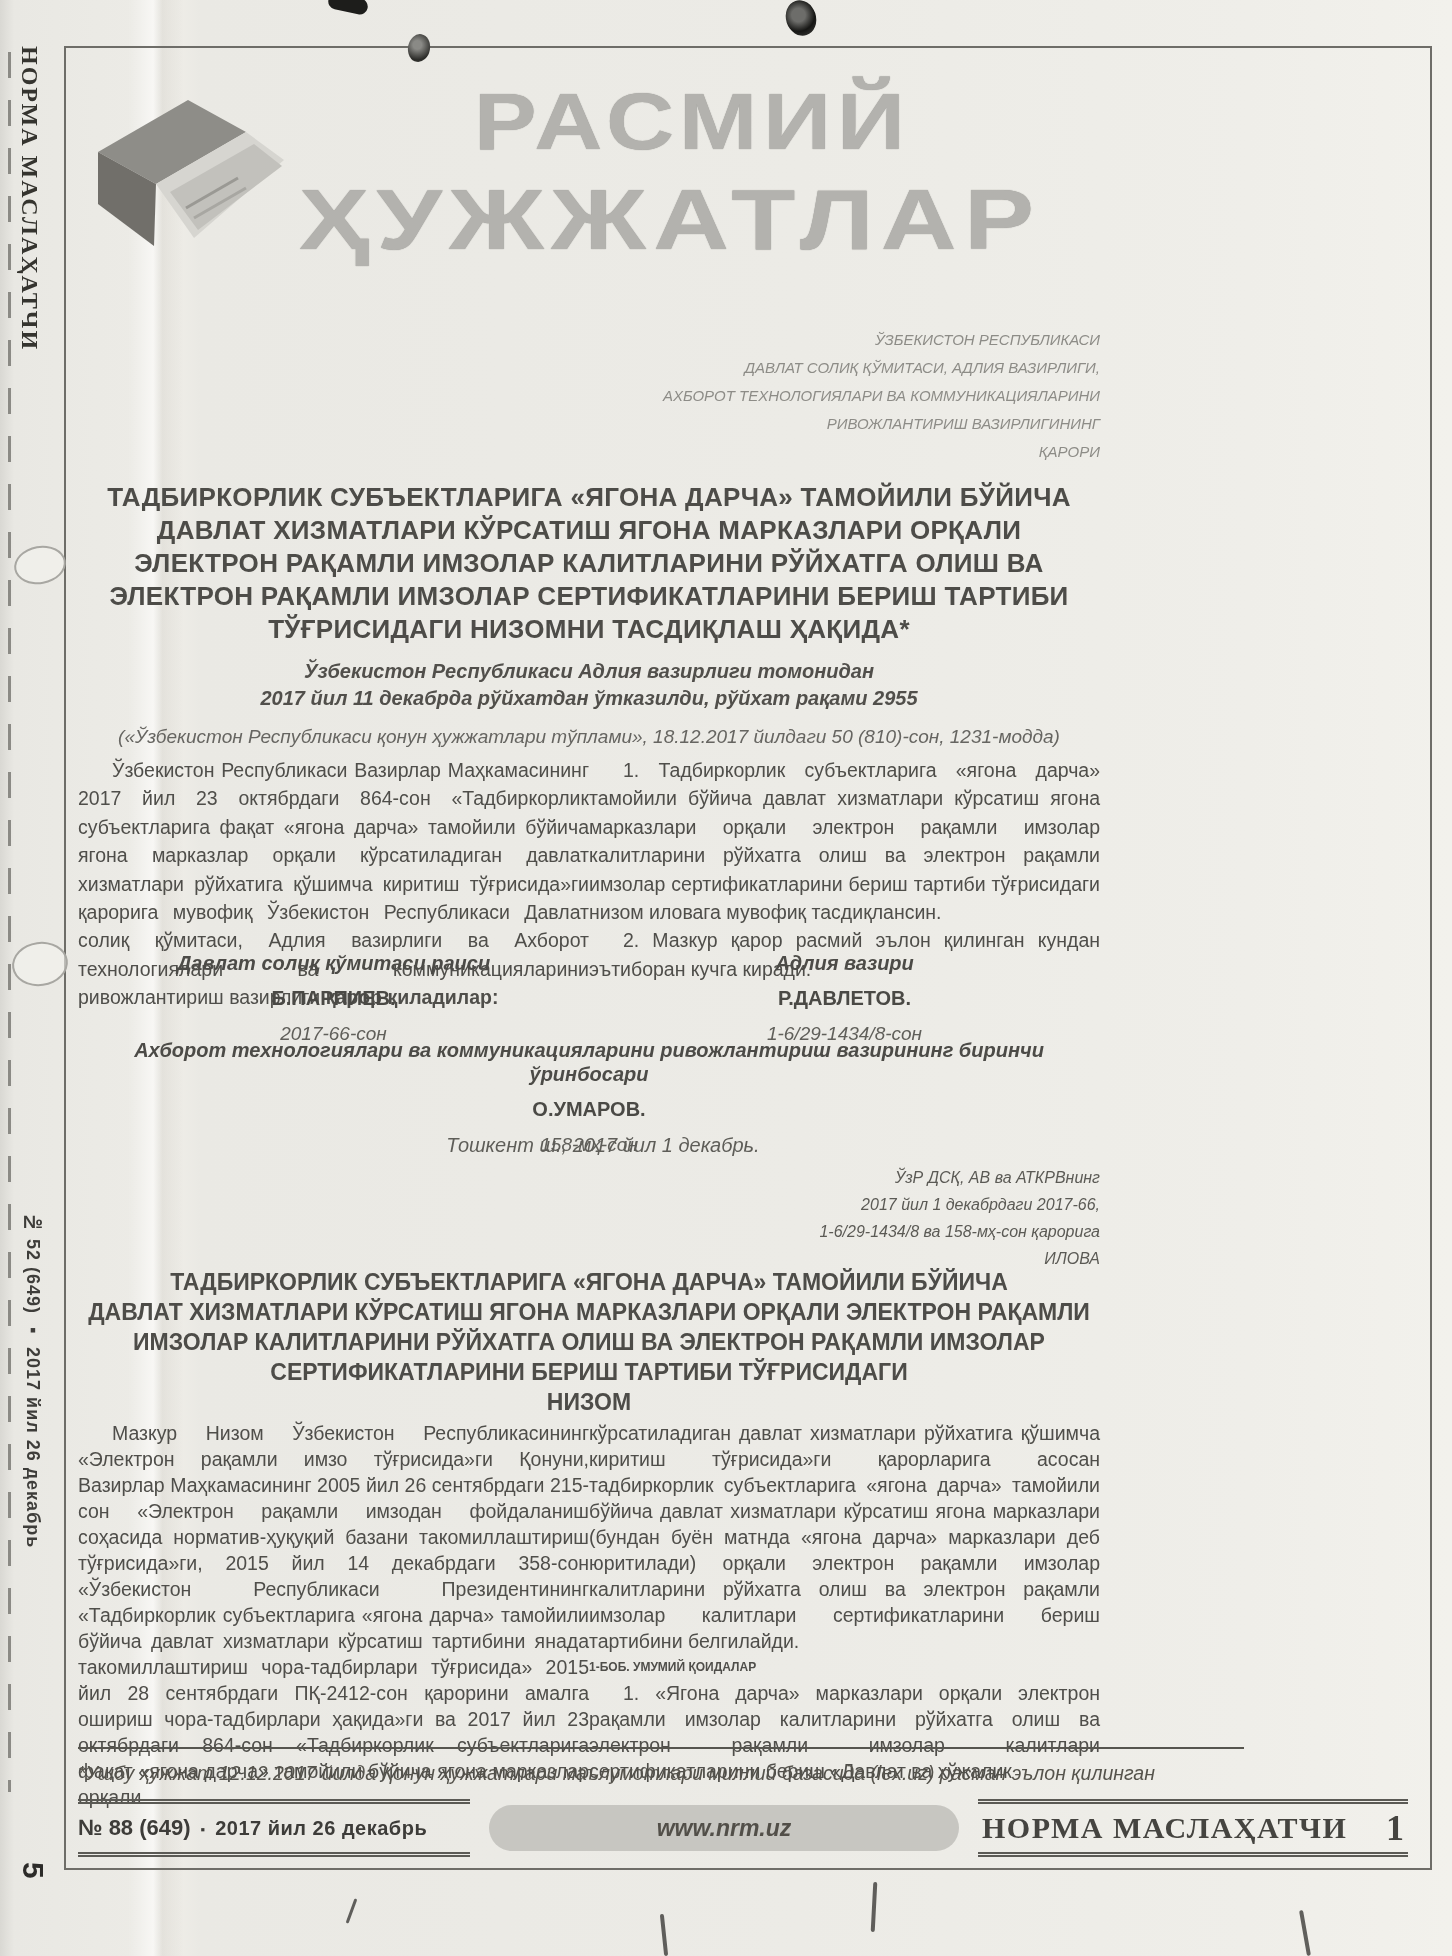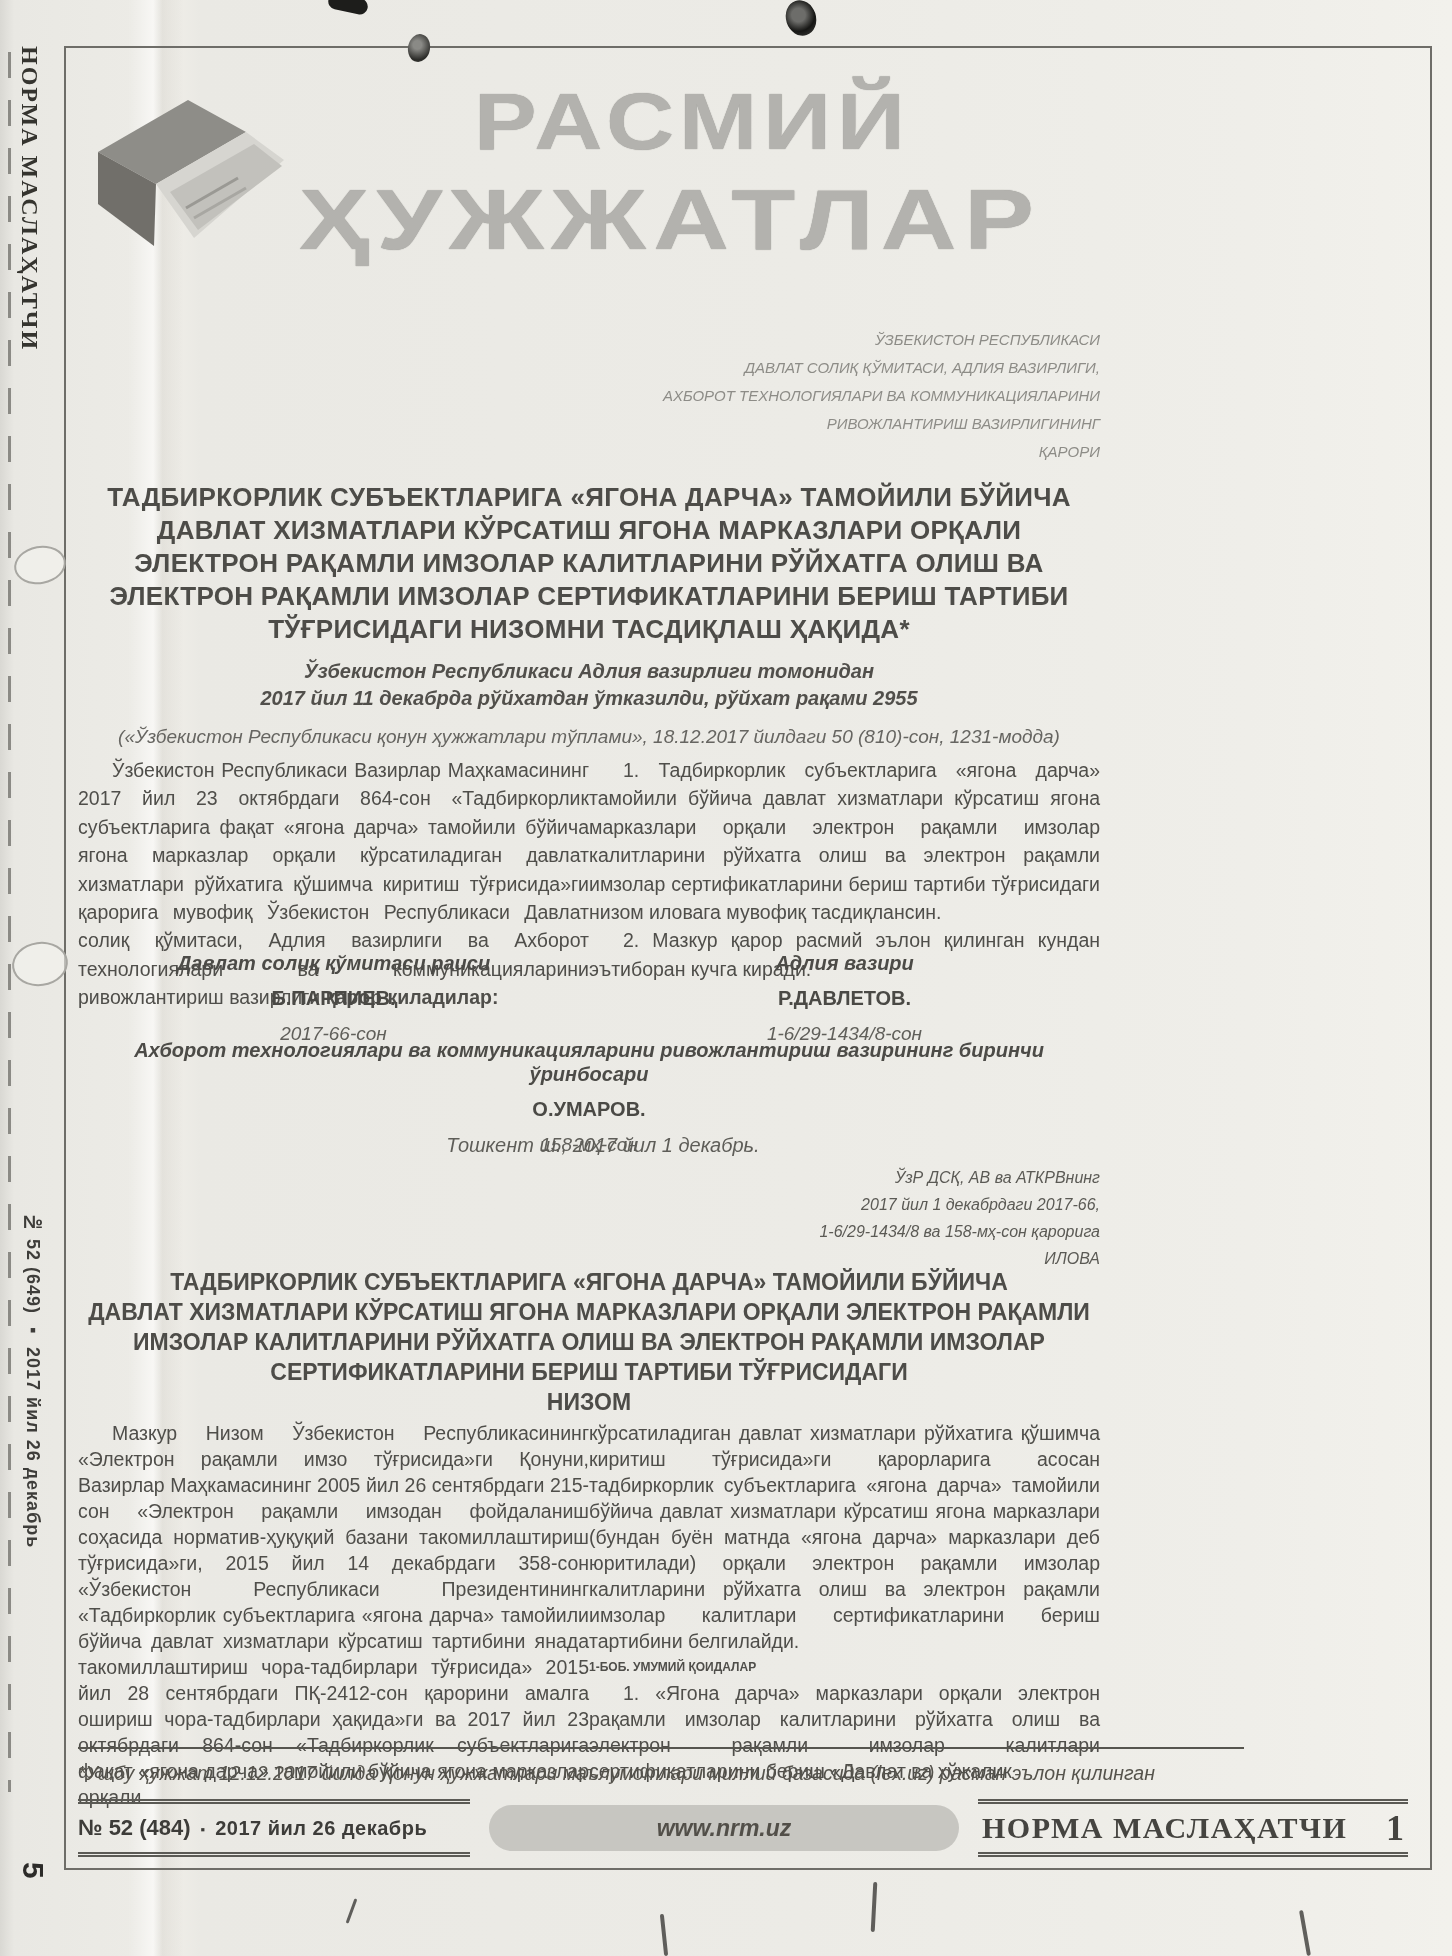--- a/index.html
+++ b/index.html
@@ -212,21 +212,21 @@
       <p class="chapter">1-БОБ. УМУМИЙ ҚОИДАЛАР</p>
       <p class="ind">1. «Ягона дарча» марказлари орқали электрон рақамли имзолар калитларини рўйхатга олиш ва электрон рақамли имзолар калитлари сертификатларини бериш «Давлат ва хўжалик</p>
     </div>
   </div>
 
   <div class="rule1"></div>
   <div class="footnote">*Ушбу ҳужжат 12.12.2017 йилда Қонун ҳужжатлари маълумотлари миллий базасида (lex.uz) расман эълон қилинган</div>
 
   <div class="footer">
     <div class="f-left">
-      <span class="f-issue">№ 52 (484)</span>
+      <span class="f-issue">№ 88 (649)</span>
       <span class="f-sep">▪</span>
       <span class="f-date">2017 йил 26 декабрь</span>
     </div>
     <div class="f-center">
       <div class="pill">
         <span>www.nrm.uz</span>
       </div>
     </div>
     <div class="f-right">
       <span class="f-brand">НОРМА МАСЛАҲАТЧИ</span>

